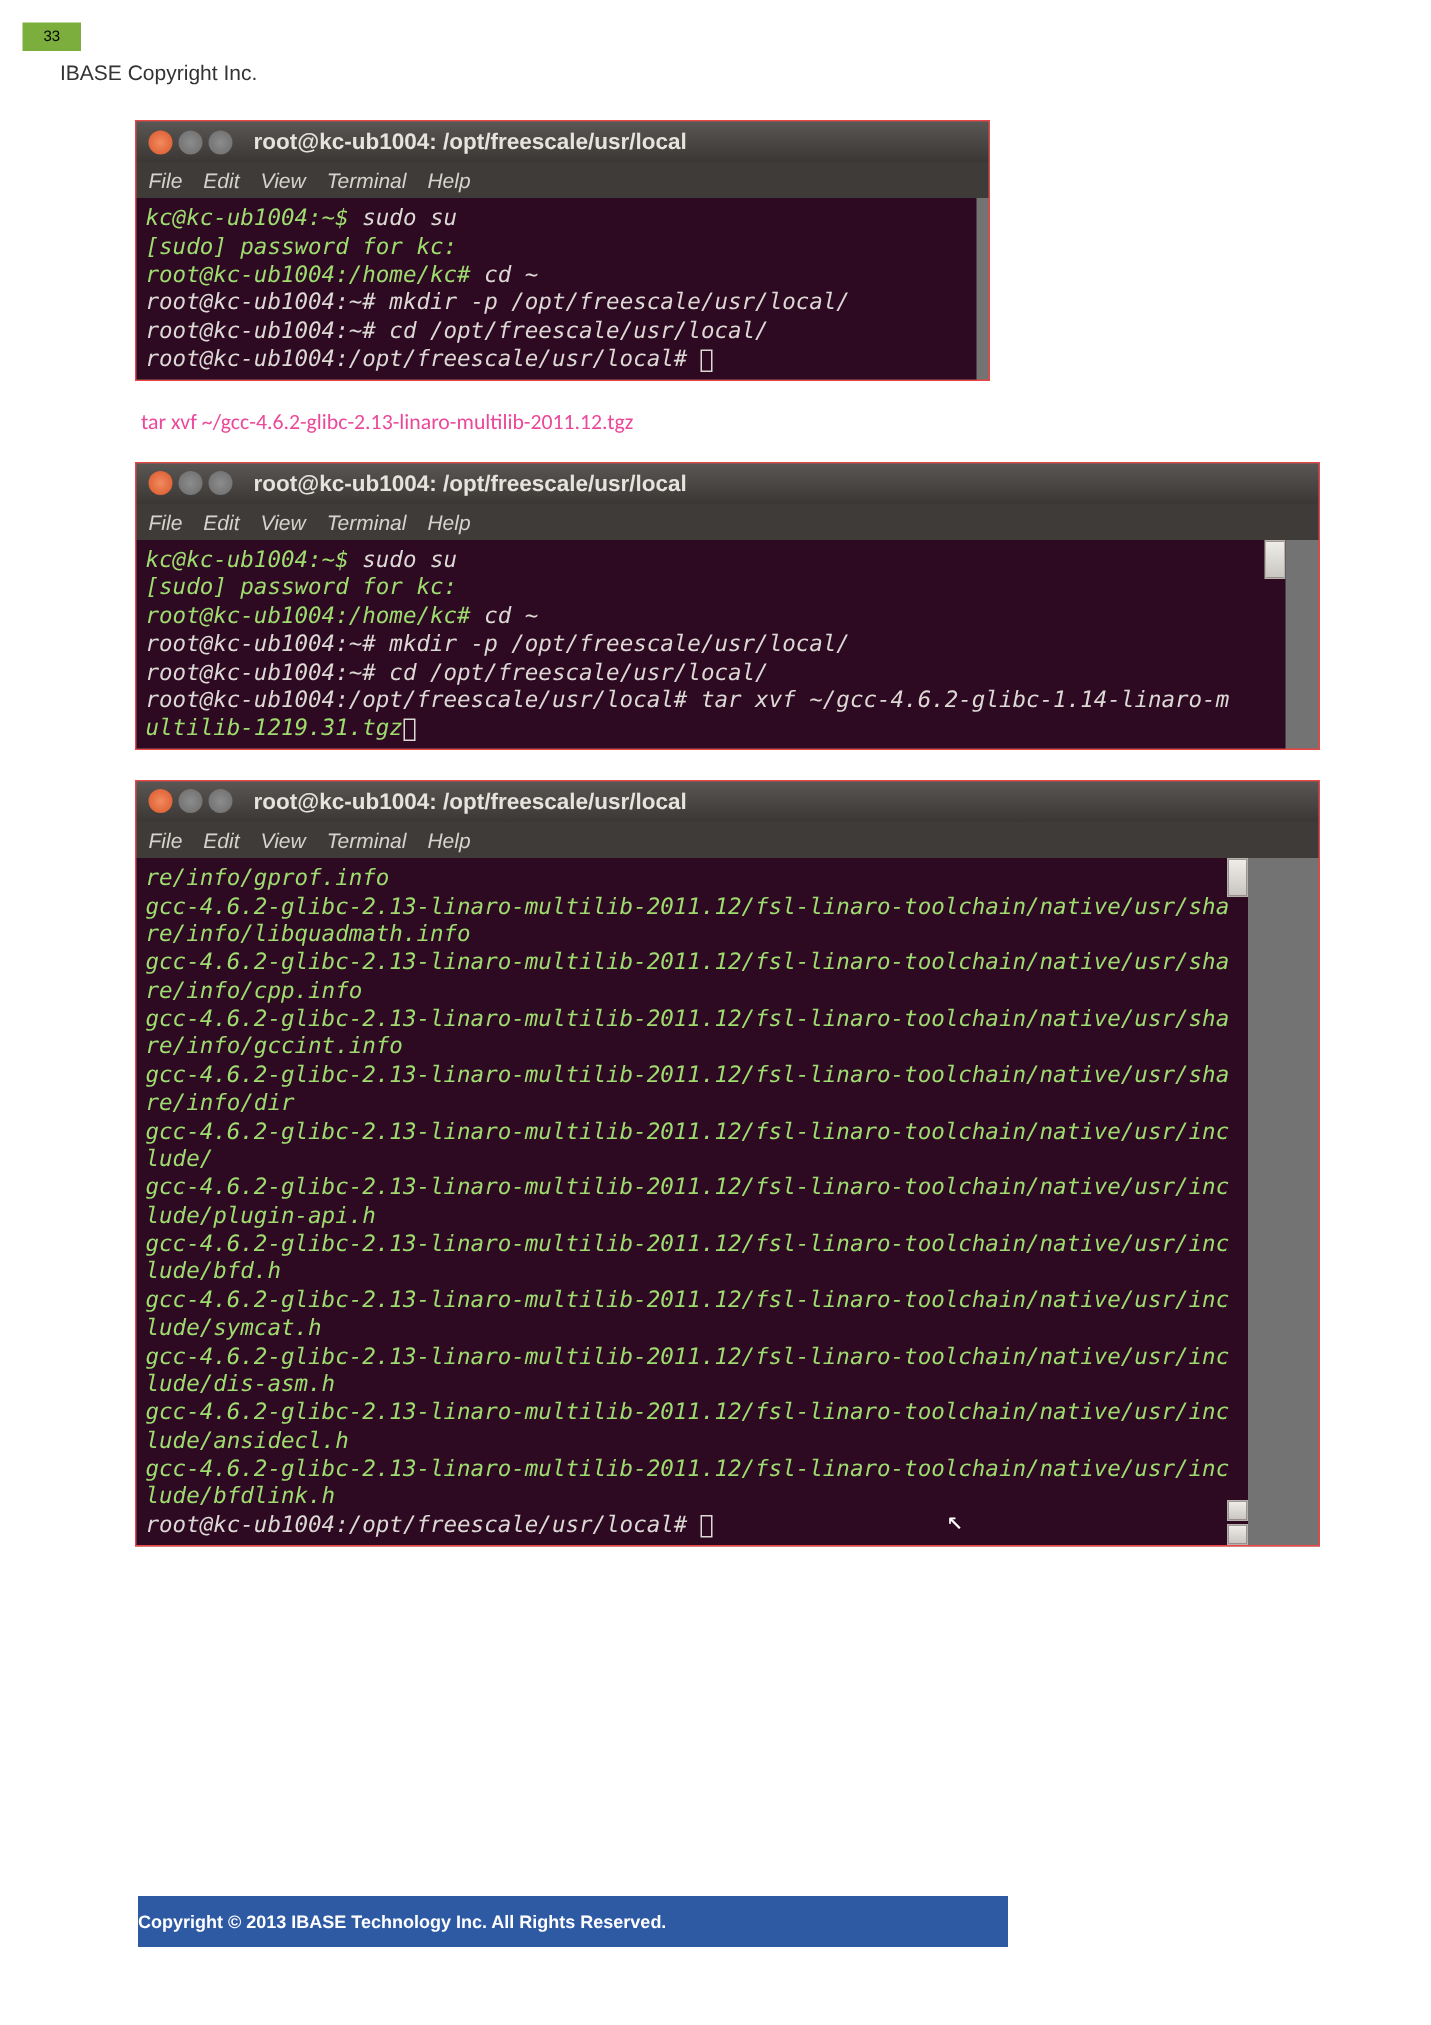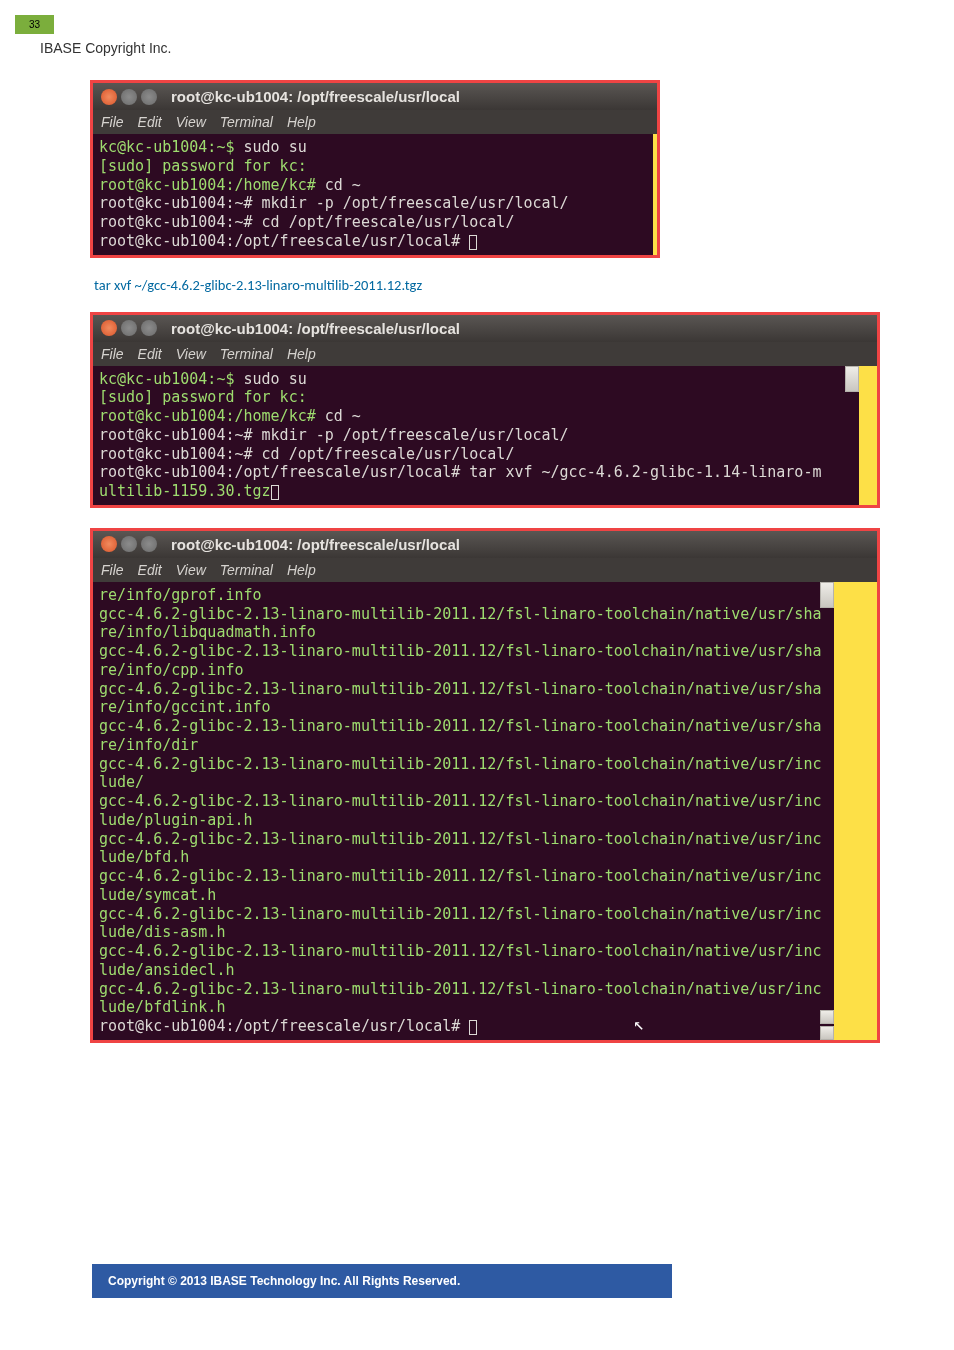--- a/index.html
+++ b/index.html
@@ -1,39 +1,39 @@
 <!DOCTYPE html>
 <html><head>
 <meta charset="utf-8">
 <style>
   * { margin: 0; padding: 0; box-sizing: border-box; }
   body { width: 954px; height: 1350px; font-family: Arial, sans-serif; background: #fff; font-size: 14px; color: #333; }
   .page-tab { position: absolute; top: 15px; left: 15px; background: #7BAE3C; color: #000; padding: 4px 14px; font-size: 10px; }
   .company { position: absolute; top: 40px; left: 40px; font-size: 14px; color: #333; }
   .content { position: absolute; top: 80px; left: 90px; width: 800px; }
-  .term-window { border: 3px solid #ef4444; background: #fde047; }
+  .term-window { border: 1px solid #ef4444; background: #737373; }
   .term-titlebar { background: linear-gradient(#5a5653,#3b3735); padding: 5px 8px; display: flex; align-items: center; }
   .win-btns { display: flex; gap: 4px; }
   .win-btn { width: 16px; height: 16px; border-radius: 50%; display: flex; align-items: center; justify-content: center; }
   .win-close { background: radial-gradient(#f28b5e,#d9552b); }
   .win-min   { background: radial-gradient(#8c8c8c,#6b6b6b); }
   .win-max   { background: radial-gradient(#8c8c8c,#6b6b6b); }
   .win-title { color: #e6e3df; font-weight: bold; font-size: 15px; margin-left: 14px; font-family: Arial,sans-serif; }
   .menubar { background: #3f3b39; color: #d6d3cf; padding: 4px 8px; font-size: 14px; }
   .menubar span { margin-right: 14px; font-style: italic; }
-  .term-body { background: #2d0a22; color: #ddd; font-family: "DejaVu Sans Mono","Courier New",monospace; font-size: 15px; padding: 4px 6px; white-space: pre; line-height: 1.25; position: relative; overflow: hidden; }
+  .term-body { background: #2d0a22; color: #ddd; font-family: "DejaVu Sans Mono","Courier New",monospace; font-size: 15px; padding: 4px 6px; white-space: pre; line-height: 1.25; position: relative; overflow: hidden; font-style: italic; }
   .prompt-user { color: #9edc6f; }
   .prompt-root { color: #dcd9d5; }
   .cmd { color: #dcd9d5; }
   .cursor { display: inline-block; border: 1px solid #dcd9d5; width: 8px; height: 15px; vertical-align: text-bottom; }
   .scroll-thumb { position: absolute; right: 0; top: 0; width: 14px; height: 26px; background: linear-gradient(#efede8,#c9c6c0); border: 1px solid #b5b2ac; }
   .scroll-track-bottom { position: absolute; right: 0; bottom: 0; width: 14px; height: 40px; display: flex; flex-direction: column; justify-content: flex-end; }
   .scroll-mini { width: 14px; height: 14px; background: linear-gradient(#efede8,#c9c6c0); border: 1px solid #b5b2ac; margin-top: 2px; }
-  .doc-text { font-size: 14.5px; color: #0369a1; margin: 18px 0 18px 4px; font-family: Calibri, Arial, sans-serif; }
-  .footer { position: absolute; bottom: 52px; left: 92px; width: 580px; background: #2E5AA3; color: #fff; font-size: 12px; font-weight: bold; padding: 10px 16px; }
+  .doc-text { font-size: 14.5px; color: #ec4899; margin: 18px 0 18px 4px; font-family: Calibri, Arial, sans-serif; }
+  .footer { position: absolute; bottom: 52px; left: 92px; width: 580px; background: #2E5AA3; color: #fff; font-size: 12px; font-weight: bold; padding: 10px 0; }
   .mouse-pointer { position: absolute; color: #fff; font-size: 18px; pointer-events: none; }
   .narrow .term-body { width: 560px; }
 </style>
 </head>
 <body>
 
 <div class="page-tab">33</div>
 <div class="company">IBASE Copyright Inc.</div>
 
 <div class="content">
@@ -71,21 +71,21 @@
     </div>
     <div class="menubar">
       <span>File</span><span>Edit</span><span>View</span><span>Terminal</span><span>Help</span>
     </div>
     <div class="term-body" style="width:766px;"><div class="scroll-thumb"></div><span class="prompt-user">kc@kc-ub1004:~$ </span><span class="cmd">sudo su</span>
 <span class="prompt-user">[sudo] password for kc:</span>
 <span class="prompt-user">root@kc-ub1004:/home/kc# </span><span class="cmd">cd ~</span>
 <span class="prompt-root">root@kc-ub1004:~# </span><span class="cmd">mkdir -p /opt/freescale/usr/local/</span>
 <span class="prompt-root">root@kc-ub1004:~# </span><span class="cmd">cd /opt/freescale/usr/local/</span>
 <span class="prompt-root">root@kc-ub1004:/opt/freescale/usr/local# </span><span class="cmd">tar xvf ~/gcc-4.6.2-glibc-1.14-linaro-m</span>
-<span class="prompt-user">ultilib-1159.30.tgz</span><span class="cursor"></span></div>
+<span class="prompt-user">ultilib-1219.31.tgz</span><span class="cursor"></span></div>
   </div>
 
   <div style="height:20px;"></div>
 
   <div class="term-window" style="width:790px;">
     <div class="term-titlebar">
       <div class="win-btns">
         <div class="win-btn win-close"></div>
         <div class="win-btn win-min"></div>
         <div class="win-btn win-max"></div>

